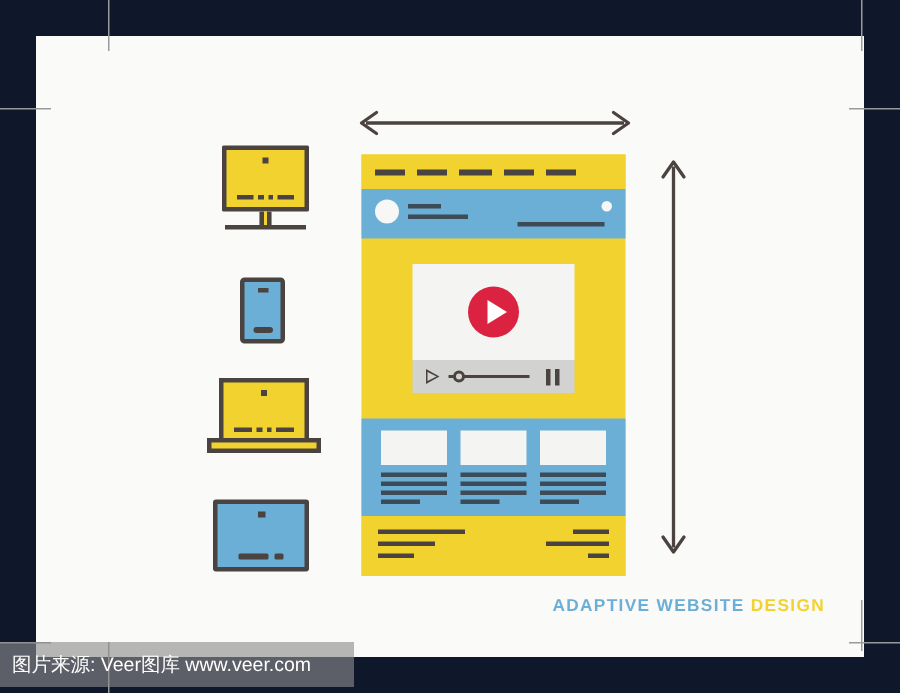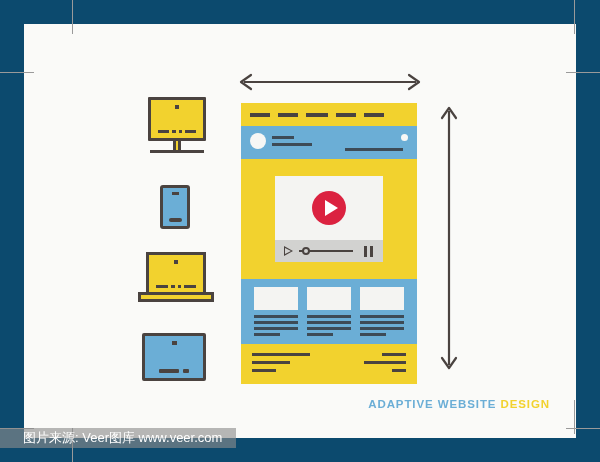--- a/index.html
+++ b/index.html
@@ -13,21 +13,21 @@
     font-family: "Liberation Sans", sans-serif;
     overflow: hidden;
     position: relative;
   }
 
   
   #canvas {
     position: absolute;
     left: 0; top: 0;
     width: 600px; height: 462px;
-    background: #0c4a6e;
+    background: #0f172a;
   }
 
   
   #artboard {
     position: absolute;
     left: 24px; top: 24px;
     width: 552px; height: 414px;
     background: #fafaf8;
   }
 
@@ -351,27 +351,27 @@
     font-weight: bold;
     white-space: nowrap;
   }
   .cap-blue { color: #6BAED6; }
   .cap-yellow { color: #F2D22E; }
 
   
   #watermark {
     position: absolute;
     left: 0; top: 428px;
-    width: 236px; height: 20px;
+    width: 236px; height: 30px;
     background: rgba(140,140,140,0.62);
     color: #ffffff;
     font-size: 13px;
     display: flex;
     align-items: center;
-    padding-left: 23px;
+    padding-left: 8px;
     box-sizing: border-box;
     white-space: nowrap;
   }
 </style>
 </head>
 <body>
 
 <div id="canvas">
 
   <div id="artboard"></div>

